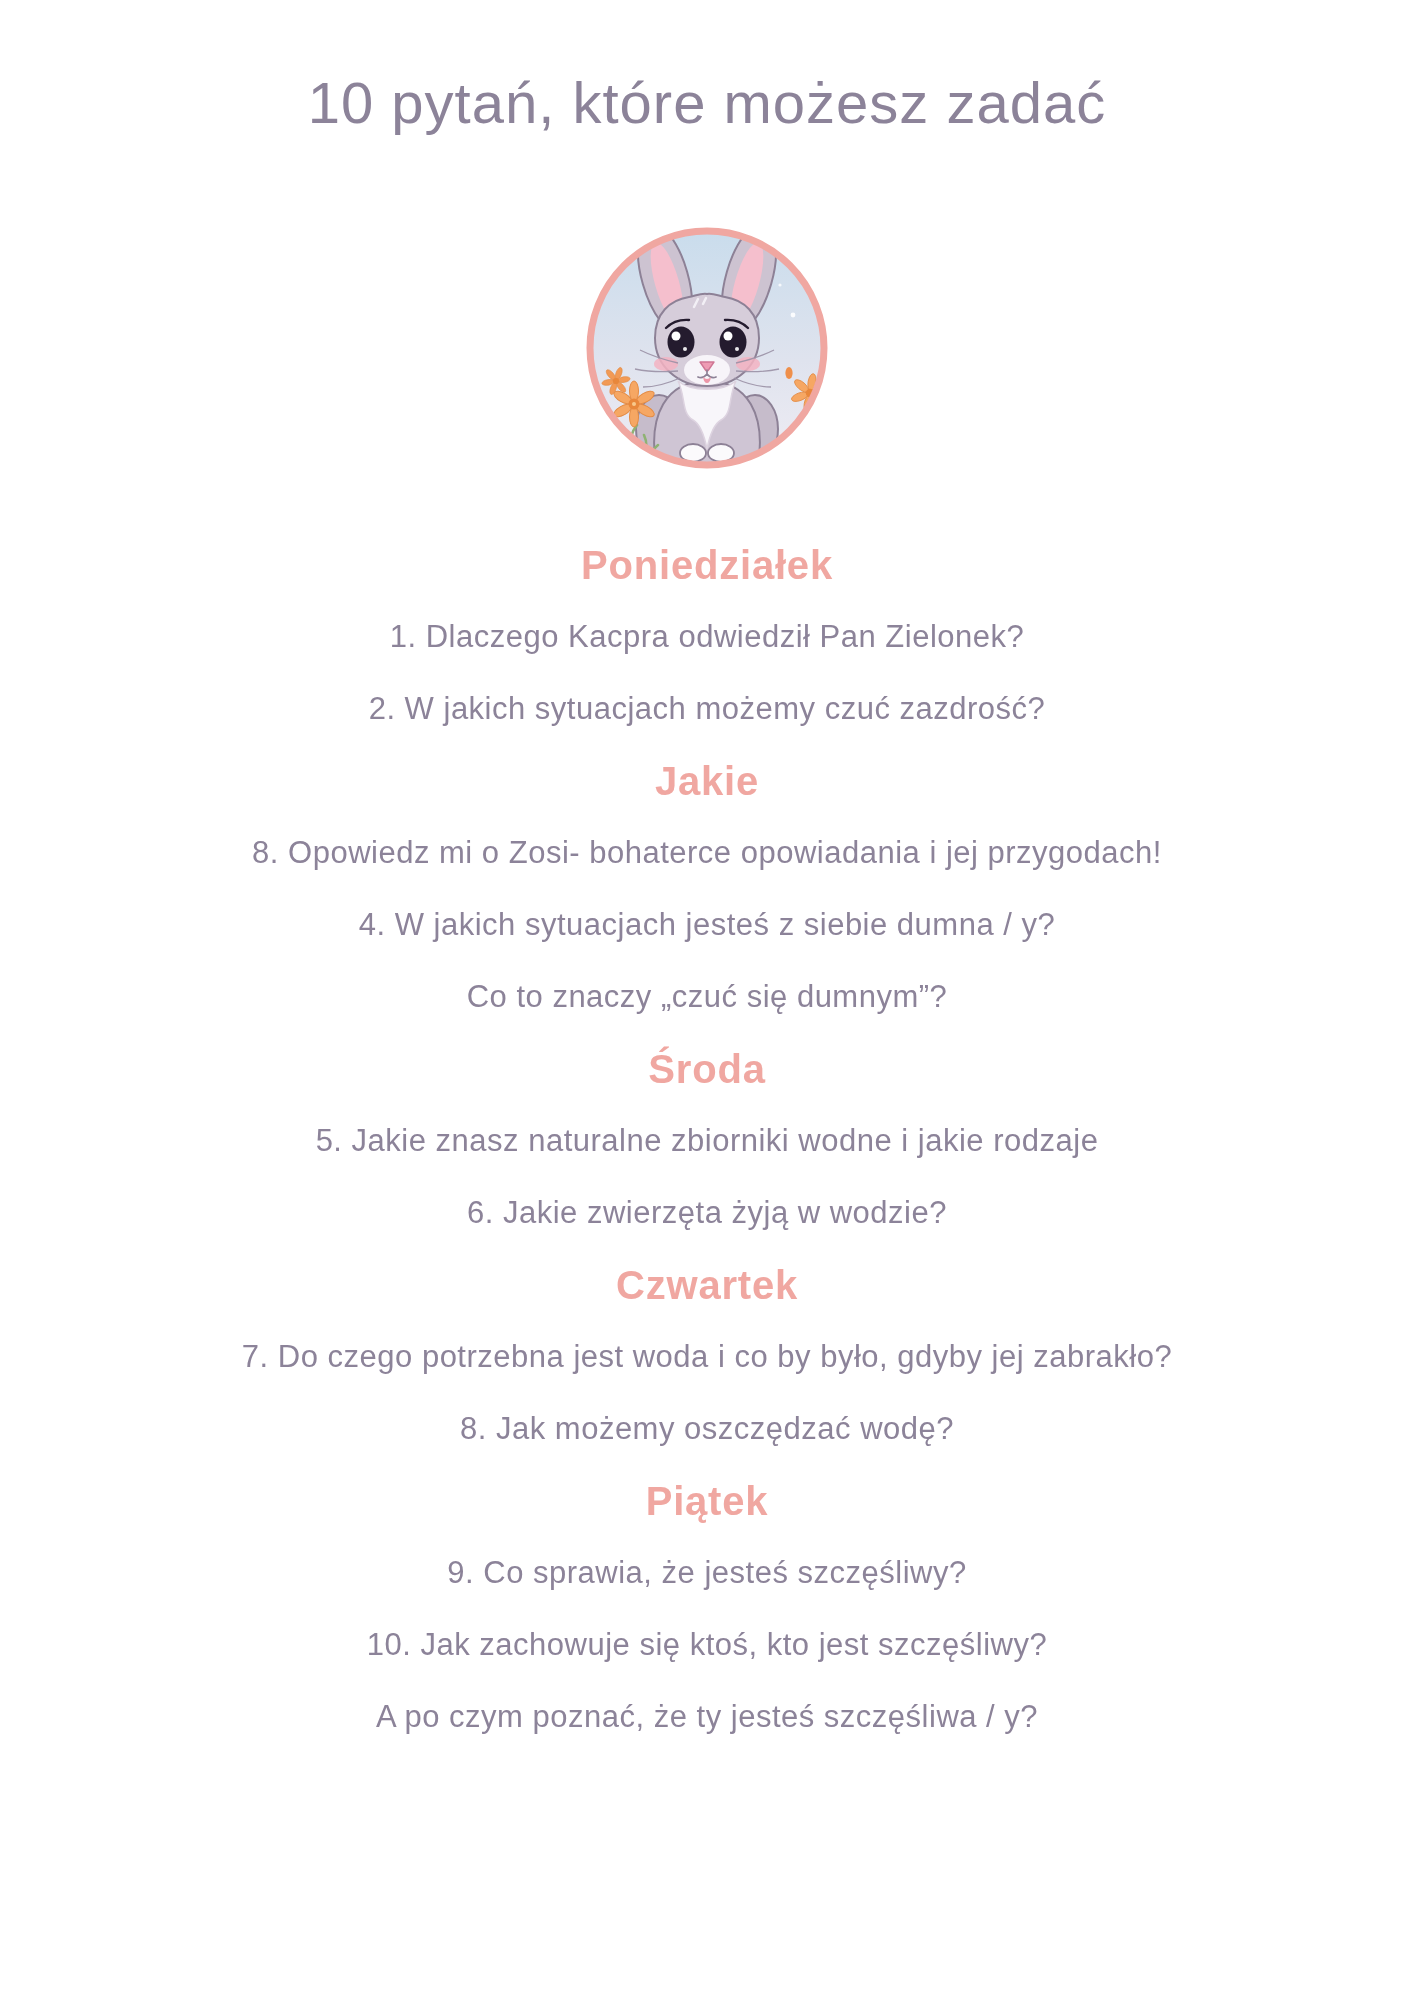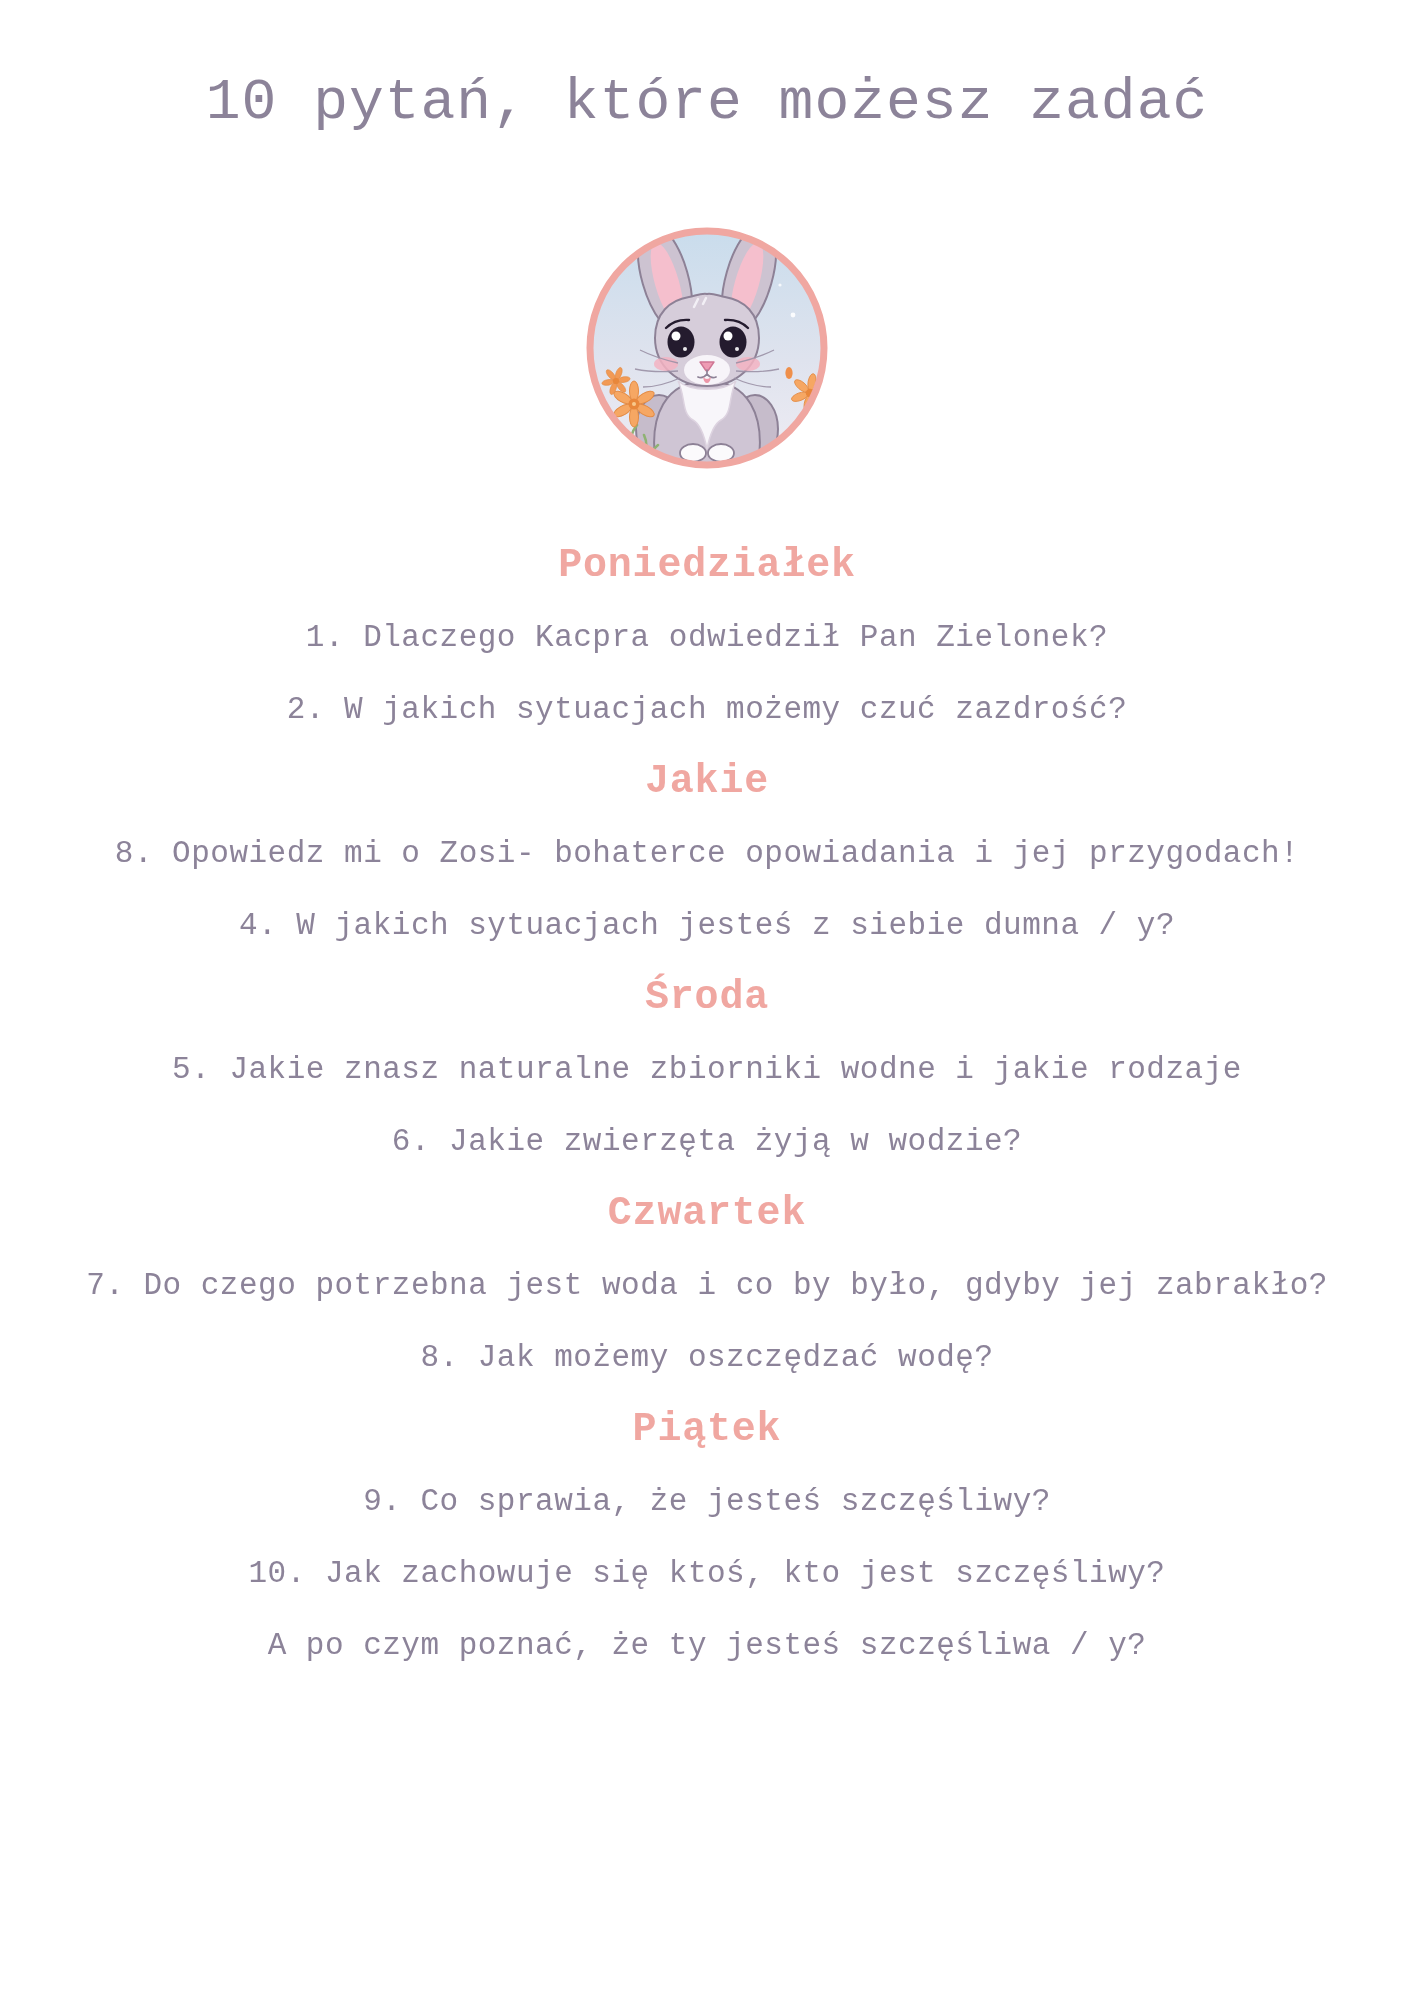--- a/index.html
+++ b/index.html
@@ -13,21 +13,20 @@
   body{
     width:1414px;height:2000px;
     font-family:"Liberation Sans", sans-serif;
     color:var(--text);
     overflow:hidden;
   }
   .page{
     width:1414px;height:2000px;
     background:var(--page-bg);
     position:relative;
-    font-family:Liberation Mono, monospace;
   }
   .title{
     padding-top:60px;
     text-align:center;
     font-size:58px;
     font-weight:400;
     line-height:85px;
     letter-spacing:1px;
     color:var(--text);
   }
@@ -189,20 +188,23 @@
 
     <div class="row">
         <span class="day">Jakie</span>
       </div>
     <div class="row">
         <span class="q">8. Opowiedz mi o Zosi- bohaterce opowiadania i jej przygodach!</span>
       </div>
     <div class="row">
         <span class="q">4. W jakich sytuacjach jesteś z siebie dumna / y?</span>
       </div>
+    <div class="row">
+        <span class="q">Co to znaczy „czuć się dumnym”?</span>
+      </div>
 
     <div class="row">
         <span class="day">Środa</span>
       </div>
     <div class="row">
         <span class="q">5. Jakie znasz naturalne zbiorniki wodne i jakie rodzaje</span>
       </div>
     <div class="row">
         <span class="q">6. Jakie zwierzęta żyją w wodzie?</span>
       </div>

